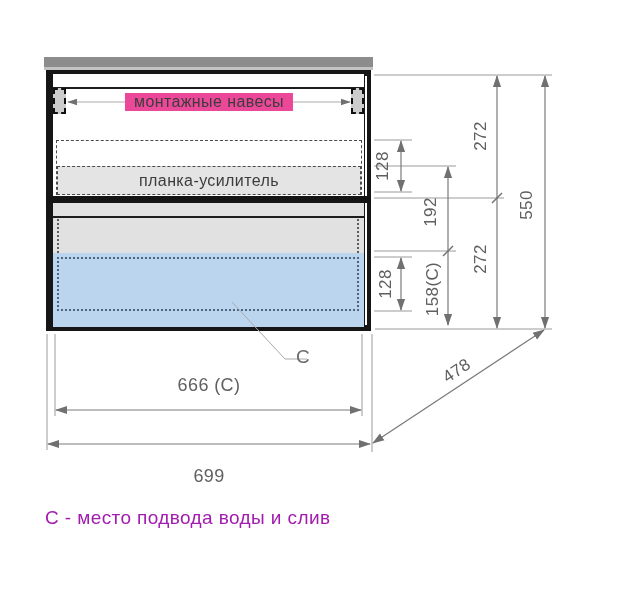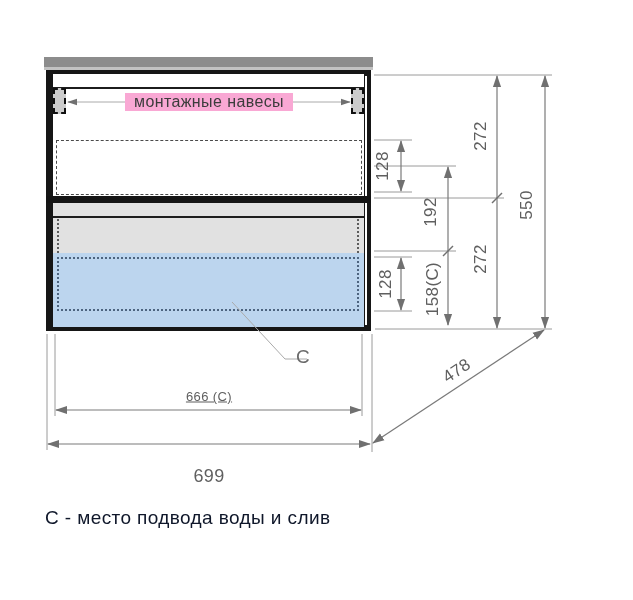--- a/index.html
+++ b/index.html
@@ -21,42 +21,45 @@
           display:flex;align-items:center;justify-content:center;}
   .divider{left:46px;top:196px;width:325px;height:7px;background:#141414;}
   .drawergray{left:53px;top:203px;width:311px;height:50px;background:#e1e1e1;}
   .drawerline{left:53px;top:216px;width:311px;height:2px;background:#1c1c1c;}
   .drawerdots{left:57px;top:219px;width:302px;height:34px;border-left:2px dotted #5c5c5c;border-right:2px dotted #5c5c5c;box-sizing:border-box;}
   .bluezone{left:53px;top:253px;width:311px;height:74px;background:#bcd5ee;}
   .blueinner{left:57px;top:257px;width:302px;height:54px;border:2px dotted #4d647f;box-sizing:border-box;}
   
   .label{font-size:16px;color:#3c3c3c;letter-spacing:.4px;white-space:nowrap;}
   .center{transform:translate(-50%,-50%);}
-  .mont{left:209px;top:102px;background:#f9a8d4;padding:0 9px;}
+  .mont{left:209px;top:102px;background:#ec4899;padding:0 9px;}
   .plankatxt{font-size:16px;color:#3c3c3c;letter-spacing:.4px;}
   .dim{font-size:17px;color:#5f5f5f;letter-spacing:.4px;white-space:nowrap;}
   .dim.v{transform:translate(-50%,-50%) rotate(-90deg);}
   .dim.h{transform:translate(-50%,-50%);}
   .d478{transform:translate(-50%,-50%) rotate(-33.5deg);}
   .cmark{left:296px;top:346px;font-size:19px;color:#6a6a6a;}
-  .caption{left:45px;top:507px;font-size:19px;color:#0f172a;letter-spacing:.4px;white-space:nowrap;}
+  .caption{left:45px;top:507px;font-size:19px;color:#a21caf;letter-spacing:.4px;white-space:nowrap;}
   svg.lines{left:0;top:0;pointer-events:none;}
 </style>
 </head>
 <body>
 
 <div id="canvas">
 
   <div class="abs topbar"></div>
   <div class="abs cabbody"></div>
   <div class="abs toprailline"></div>
   <div class="abs rwallgap"></div>
   <div class="abs hanger l"></div>
   <div class="abs hanger r"></div>
   <div class="abs dashzone"></div>
+  <div class="abs planka">
+    <span class="plankatxt">планка-усилитель</span>
+  </div>
   <div class="abs divider"></div>
   <div class="abs drawergray"></div>
   <div class="abs drawerline"></div>
   <div class="abs drawerdots"></div>
   <div class="abs bluezone"></div>
   <div class="abs blueinner"></div>
 
   <svg class="abs lines" width="633" height="600" viewBox="0 0 633 600">
     <defs>
       <marker id="ar" viewBox="0 0 10 10" refX="9.2" refY="5" markerWidth="10" markerHeight="10" orient="auto-start-reverse">
@@ -105,20 +108,20 @@
   <div class="abs label center mont">монтажные навесы</div>
 
   <div class="abs dim v" style="left:383px;top:166px;">128</div>
   <div class="abs dim v" style="left:481px;top:136px;">272</div>
   <div class="abs dim v" style="left:527px;top:205px;">550</div>
   <div class="abs dim v" style="left:431px;top:212px;">192</div>
   <div class="abs dim v" style="left:433px;top:289px;">158(C)</div>
   <div class="abs dim v" style="left:386px;top:284px;">128</div>
   <div class="abs dim v" style="left:481px;top:259px;">272</div>
 
-  <div class="abs dim h" style="left:209px;top:396px;font-size:13px;text-decoration:underline;">666 (C)</div>
+  <div class="abs dim h" style="left:209px;top:385px;font-size:18px;">666 (C)</div>
   <div class="abs dim h" style="left:209px;top:430px;font-size:18px;margin-top:46px;">699</div>
   <div class="abs dim d478" style="left:457px;top:371px;">478</div>
 
   <div class="abs cmark">C</div>
   <div class="abs caption">С - место подвода воды и слив</div>
 
 </div>
 
 </body></html>

